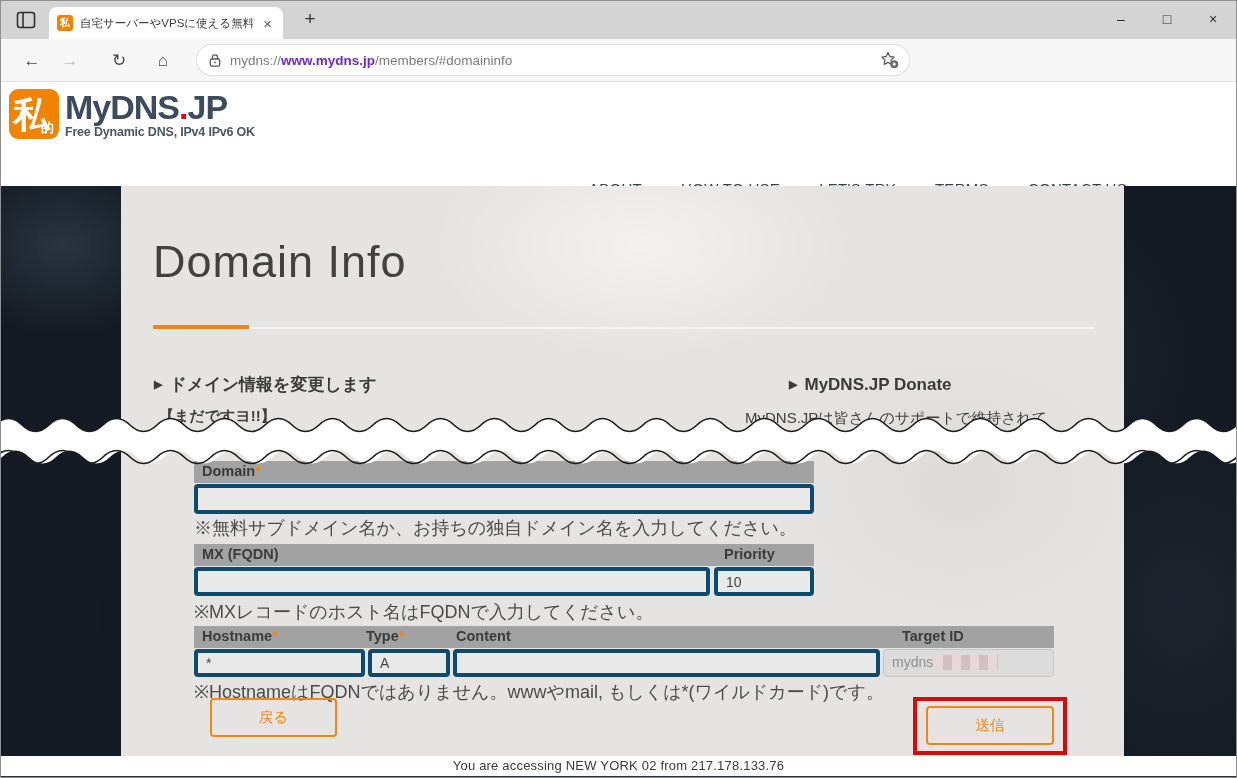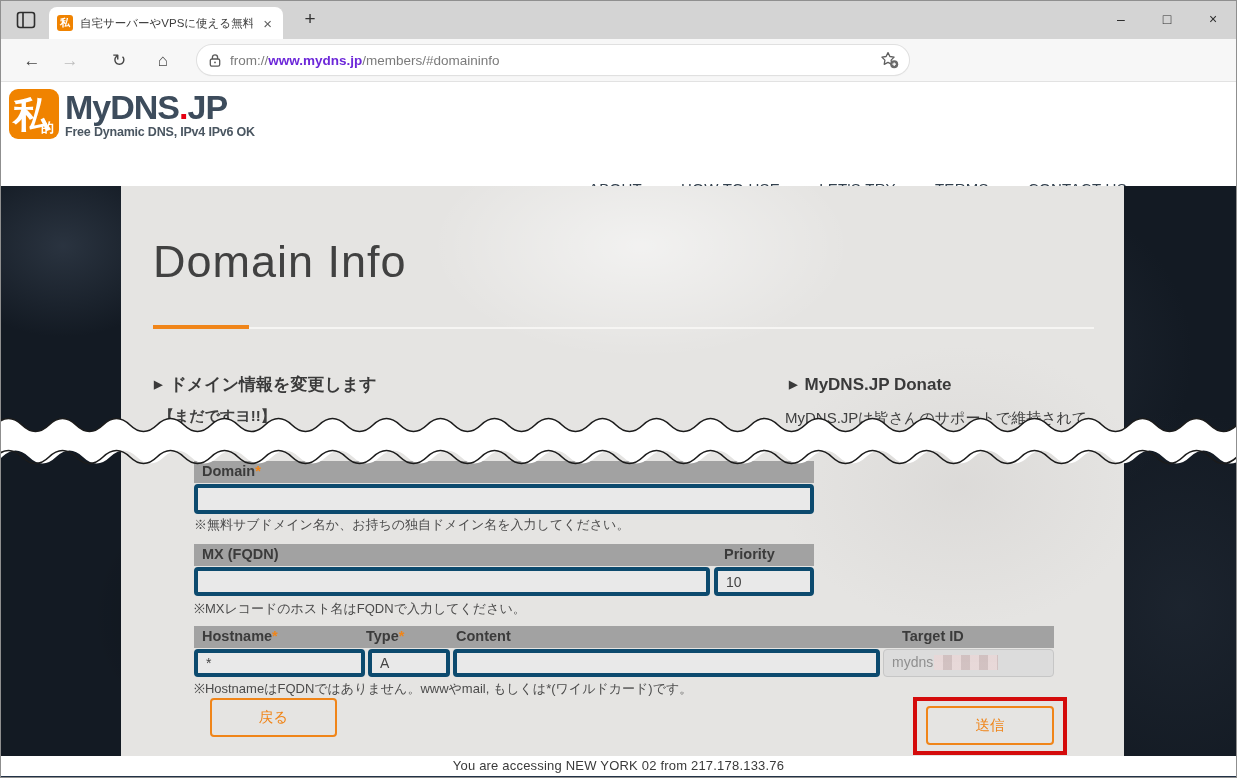--- a/index.html
+++ b/index.html
@@ -59,21 +59,21 @@
   .divline { position:absolute; left:32px; top:141px; width:941px; height:2px; background:#f6f5f3; }
   .divaccent { position:absolute; left:32px; top:139px; width:96px; height:4px; background:#f08519; }
   .sechead { position:absolute; font-size:17px; font-weight:bold; color:#3a3a3a; cursor:pointer; }
   .sechead .arr { color:#3a3a3a; font-size:11px; margin-right:7px; vertical-align:2px; }
   .subtext { position:absolute; font-size:15px; color:#3f3f3f; font-weight:600; }
 
   .gbar { position:absolute; background:#a2a2a2; height:22px; font-size:14.5px; font-weight:bold; color:#3b3b3b; padding:2px 8px 0 8px; }
   .req { color:#f08519; }
   .colhead { position:absolute; top:2px; }
   .inp { position:absolute; background:#e9e9e9; border:4px solid #0c4a6e; border-radius:4px; font-size:14px; color:#444; padding:0 8px; outline:none; }
-  .note { position:absolute; font-size:13px; color:#4b4b4b; }
+  .note { position:absolute; font-size:18px; color:#4b4b4b; }
   .target-cell { position:absolute; background:#dcdcdc; border:1px solid #c6c6c6; border-radius:4px; font-size:14px; color:#8f8f8f; padding:4px 8px 0 8px; display:flex; }
   .mosaic { display:inline-block; width:64px; height:15px; margin-left:1px; transform:translateY(1px);
     background:
       repeating-linear-gradient(90deg, rgba(232,216,216,.95) 0 9px, rgba(209,192,192,.95) 9px 18px),
       repeating-linear-gradient(0deg, rgba(238,228,228,.55) 0 8px, rgba(206,190,190,.55) 8px 16px); }
   .obtn { position:absolute; border:2px solid #f08519; border-radius:4px; color:#f08519; font-size:14.5px; background:transparent; text-align:center; cursor:pointer; }
   .redbox { position:absolute; left:792px; top:511px; width:154px; height:58px; border:4px solid #d40b0b; }
 
   
   .statusbar { position:absolute; top:755px; left:0; right:0; height:20px; background:#fff; text-align:center; font-size:13px; color:#3a3a3a; line-height:20px; letter-spacing:.2px; }
@@ -114,21 +114,21 @@
     <div class="tbtn" style="left:148px">⌂</div>
 
     <div class="addr">
       <span>
         <svg class="icon" width="12" height="15" viewBox="0 0 12 15">
             <rect x="1.3" y="6" width="9.4" height="7.2" rx="1.6" fill="none" stroke="#5a5a5a" stroke-width="1.3"></rect>
             <path d="M3.4 6 V4.4 a2.6 2.6 0 0 1 5.2 0 V6" fill="none" stroke="#5a5a5a" stroke-width="1.3"></path>
             <circle cx="6" cy="9.4" r="0.9" fill="#5a5a5a"></circle>
           </svg>
       </span>
-      <span class="url"><span>from://</span><b>www.mydns.jp</b><span>/members/#domaininfo</span></span>
+      <span class="url"><span>mydns://</span><b>www.mydns.jp</b><span>/members/#domaininfo</span></span>
       <span>
         <svg class="icon" width="19" height="18" viewBox="0 0 19 18">
             <path d="M8 1.6 l1.9 3.9 4.2.6 -3 3 .7 4.2 L8 11.3 4.2 13.3 l.7-4.2 -3-3 4.2-.6 z" fill="none" stroke="#5f5f5f" stroke-width="1.3" stroke-linejoin="round"></path>
             <circle cx="14.2" cy="13.2" r="4" fill="#6a6a6a"></circle>
             <path d="M14.2 11.4 v3.6 M12.4 13.2 h3.6" stroke="#fff" stroke-width="1.2"></path>
           </svg>
       </span>
     </div>
 
     <div class="iconbox" style="left:920px">
@@ -212,21 +212,21 @@
     <div class="panel">
       <div class="panel-texture"></div>
       <div class="h1">Domain Info</div>
       <div class="divline"></div>
       <div class="divaccent"></div>
 
       <div class="sechead" style="left:33px; top:187px;"><span class="arr">▶</span><span>ドメイン情報を変更します</span></div>
       <div class="subtext" style="left:38px; top:221px;">【まだですヨ!!】</div>
 
       <div class="sechead" style="left:668px; top:189px;"><span class="arr">▶</span><span>MyDNS.JP Donate</span></div>
-      <div class="subtext" style="left:664px; top:223px; font-weight:400;text-align:center;">MyDNS.JPは皆さんのサポートで維持されて</div>
+      <div class="subtext" style="left:624px; top:223px; font-weight:400;text-align:center;">MyDNS.JPは皆さんのサポートで維持されて</div>
 
       <div class="gbar" style="left:73px; top:275px; width:620px;"><span>Domain</span><span class="req">*</span></div>
       <input class="inp" style="left: 73px; top: 298px; width: 620px; height: 30px;">
       <div class="note" style="left:73px; top:330px;">※無料サブドメイン名か、お持ちの独自ドメイン名を入力してください。</div>
 
       <div class="gbar" style="left:73px; top:358px; width:620px;"><span>MX (FQDN)</span><span class="colhead" style="left:530px;">Priority</span></div>
       <input class="inp" style="left: 73px; top: 381px; width: 516px; height: 29px;">
       <input class="inp" style="left: 593px; top: 381px; width: 100px; height: 29px;" value="10">
       <div class="note" style="left:73px; top:413px;">※MXレコードのホスト名はFQDNで入力してください。</div>
 

